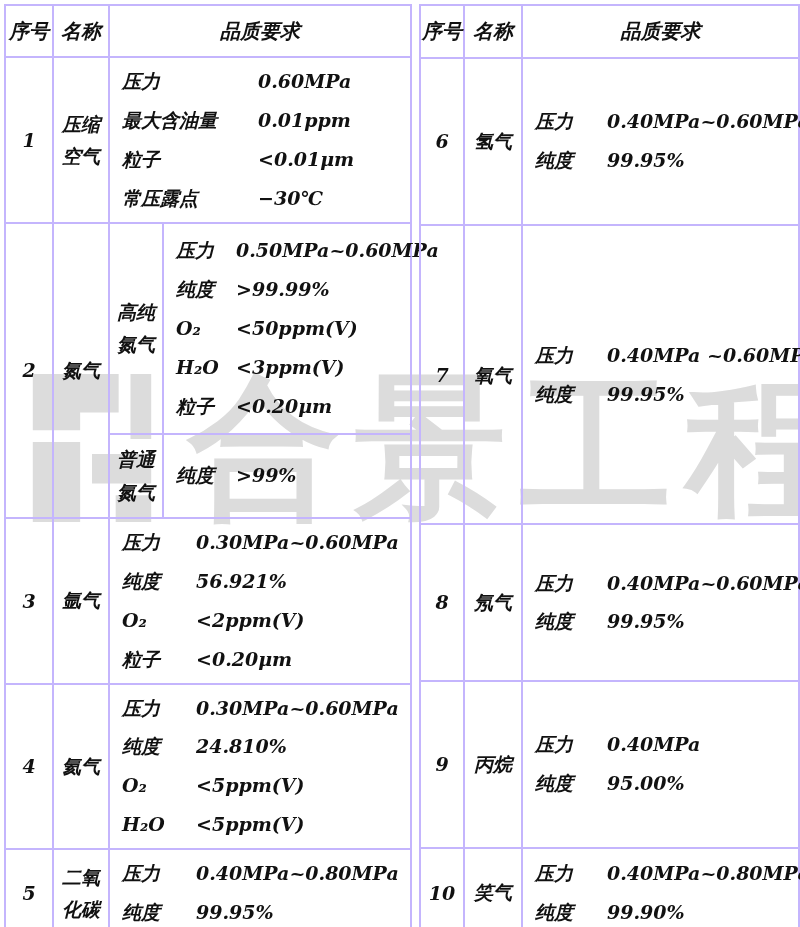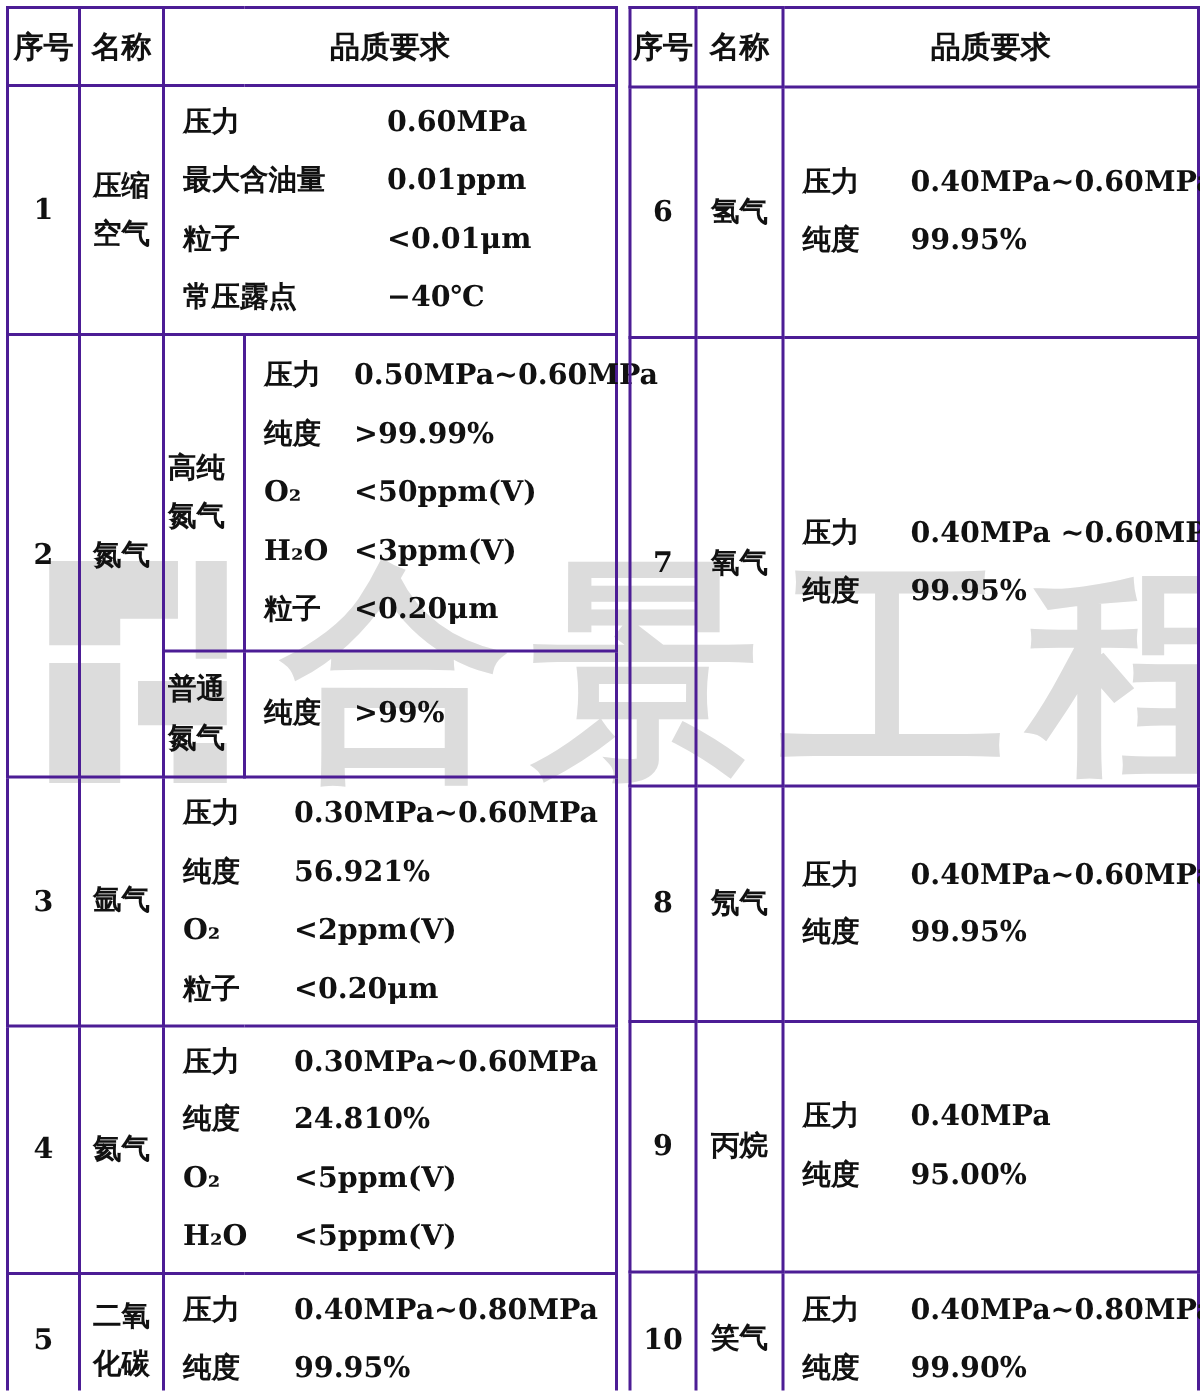--- a/index.html
+++ b/index.html
@@ -17,36 +17,37 @@
   .wm-logo{width:148px;height:172px;margin-right:22px;flex:0 0 auto;}
   .wm-text{
     font-family:"DejaVu Sans","Liberation Sans",sans-serif;
     font-size:152px;font-weight:bold;letter-spacing:14px;line-height:1;
     white-space:nowrap;
   }
   
   .sheet{position:absolute;left:4px;top:4px;z-index:1;display:flex;gap:7px;}
   table{border-collapse:collapse;table-layout:fixed;}
   td{
-    border:2px solid #4c1d95;vertical-align:middle;padding:0;
+    border:2px solid #c4b5fd;vertical-align:middle;padding:0;
     font-size:19px;
+    font-style:italic;
   }
   .t-left{width:406px;}
   .t-right{width:379px;}
   td.c-center{text-align:center;}
   td.c-head{text-align:center;font-size:20px;}
   .namecell{text-align:center;line-height:1.7;}
   .speccell{padding:4px 16px 4px 12px;}
   .spec-line{display:flex;align-items:baseline;line-height:2.05;}
   .spec-line .k{min-width:66px;white-space:nowrap;margin-right:8px;}
   .spec-line .v{white-space:nowrap;text-align:right;}
   tr.wide-k .spec-line .k{min-width:128px;}
   tr.tight-k .spec-line .k{min-width:52px;}
   .t-right .spec-line .k{min-width:64px;}
-  .subname{line-height:1.7;padding:2px;}
+  .subname{text-align:center;line-height:1.7;padding:2px;}
   
   .t-left tr.h-head{height:52px;} .t-right tr.h-head{height:52px;}
   .t-left tr.h-r1{height:165px;}
   .t-left tr.h-r2a{height:211px;}
   .t-left tr.h-r2b{height:84px;}
   .t-left tr.h-r3{height:154px;}
   .t-left tr.h-r4{height:165px;}
   .t-left tr.h-r5{height:88px;}
   .t-right tr.h-r6{height:165px;}
   .t-right tr.h-r7{height:295px;}
@@ -97,21 +98,21 @@
             <div class="spec-line">
               <span class="k">最大含油量</span>
               <span class="v">0.01ppm</span>
             </div>
             <div class="spec-line">
               <span class="k">粒子</span>
               <span class="v">&lt;0.01μm</span>
             </div>
             <div class="spec-line">
               <span class="k">常压露点</span>
-              <span class="v">−40℃</span>
+              <span class="v">−30℃</span>
             </div>
           </td>
     </tr>
     <tr class="h-r2a tight-k">
       <td class="c-center" rowspan="2">2</td>
       <td class="namecell" rowspan="2">
             <div>氮气</div>
           </td>
       <td class="subname">
             <div>高纯</div>

